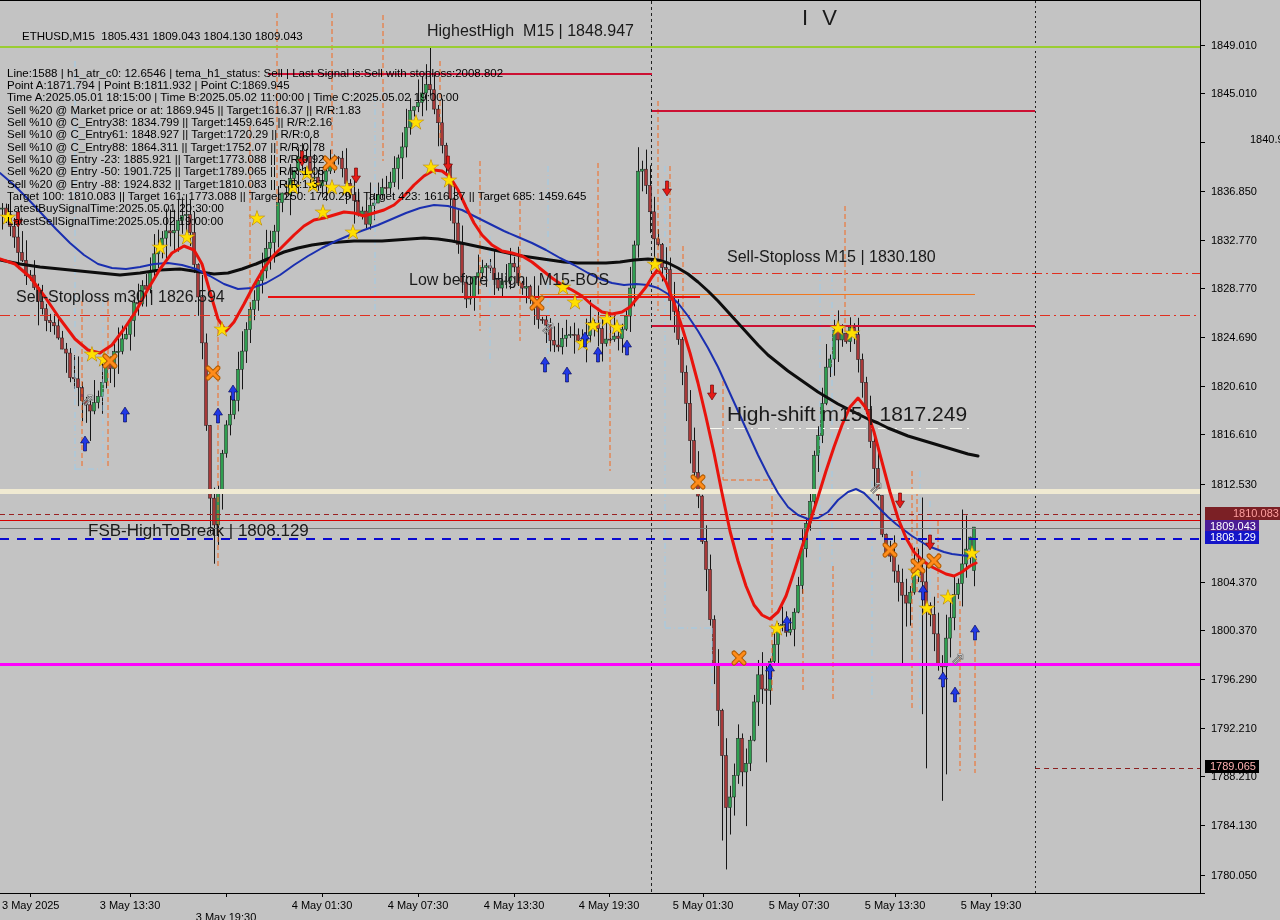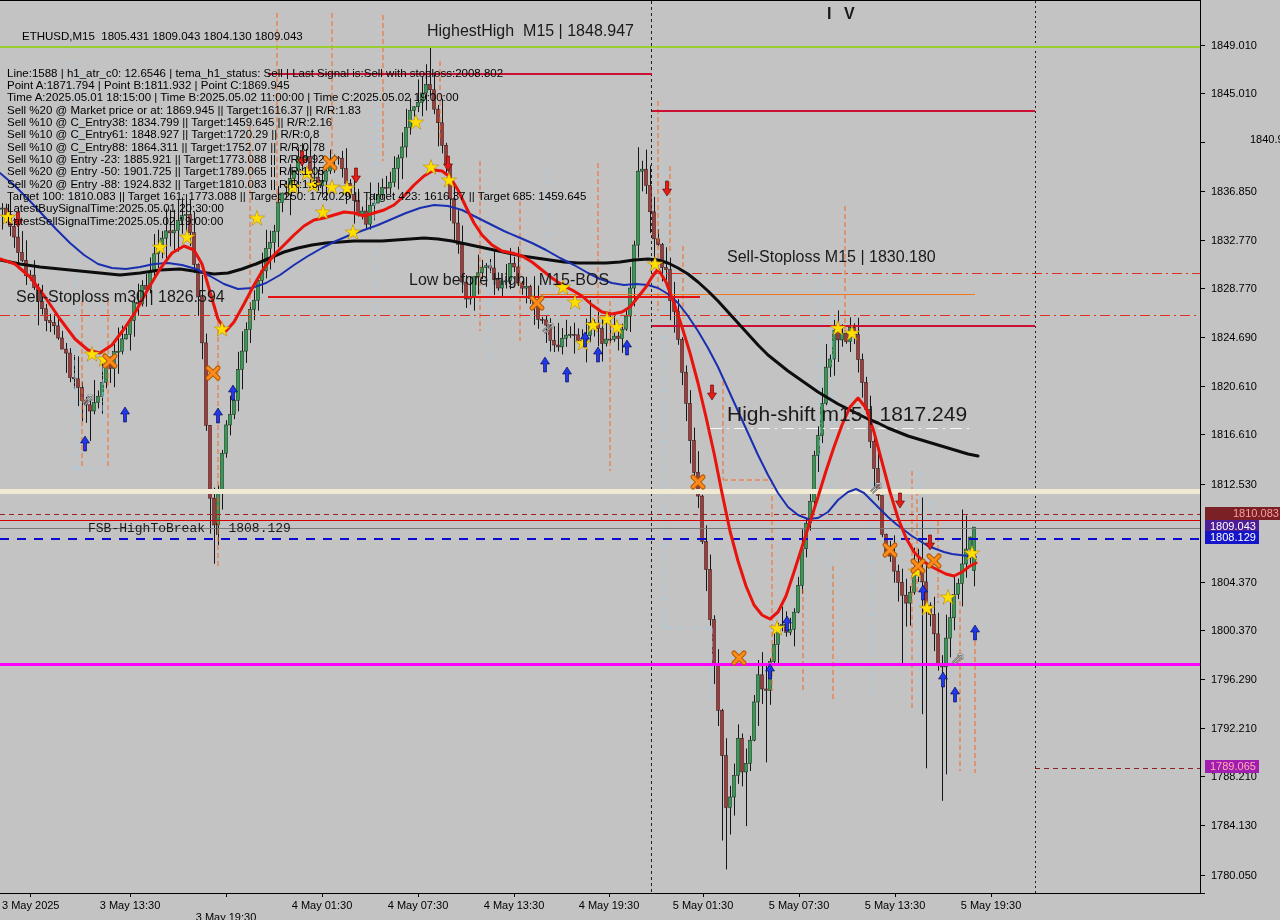--- a/index.html
+++ b/index.html
@@ -676,26 +676,26 @@
   </div>
   <div id="plot-border-right"></div>
   <div id="plot-border-bottom"></div>
 
   <div id="info-block">
     <div id="symbol-line">ETHUSD,M15  1805.431 1809.043 1804.130 1809.043</div>
     <div id="info-lines"><div>Line:1588 | h1_atr_c0: 12.6546 | tema_h1_status: Sell | Last Signal is:Sell with stoploss:2008.802</div><div>Point A:1871.794 | Point B:1811.932 | Point C:1869.945</div><div>Time A:2025.05.01 18:15:00 | Time B:2025.05.02 11:00:00 | Time C:2025.05.02 19:00:00</div><div>Sell %20 @ Market price or at: 1869.945 || Target:1616.37 || R/R:1.83</div><div>Sell %10 @ C_Entry38: 1834.799 || Target:1459.645 || R/R:2.16</div><div>Sell %10 @ C_Entry61: 1848.927 || Target:1720.29 || R/R:0.8</div><div>Sell %10 @ C_Entry88: 1864.311 || Target:1752.07 || R/R:0.78</div><div>Sell %10 @ Entry -23: 1885.921 || Target:1773.088 || R/R:0.92</div><div>Sell %20 @ Entry -50: 1901.725 || Target:1789.065 || R/R:1.05</div><div>Sell %20 @ Entry -88: 1924.832 || Target:1810.083 || R/R:1.37</div><div>Target 100: 1810.083 || Target 161: 1773.088 || Target 250: 1720.29 || Target 423: 1616.37 || Target 685: 1459.645</div><div>LatestBuySignalTime:2025.05.01 20:30:00</div><div>LatestSellSignalTime:2025.05.02 19:00:00</div></div>
   </div>
 
   <div class="annot" style="left:427px;top:22px;font-size:16px;">HighestHigh  M15 | 1848.947</div>
-  <div class="annot" style="left:827px;top:5px;font-size:16px;letter-spacing:4px;font-weight:bold;">I V</div>
+  <div class="annot" style="left:802px;top:5px;font-size:22px;letter-spacing:4px;">I V</div>
   <div class="annot" style="left:727px;top:248px;font-size:16px;">Sell-Stoploss M15 | 1830.180</div>
   <div class="annot" style="left:16px;top:288px;font-size:16px;">Sell-Stoploss m30 | 1826.594</div>
   <div class="annot" style="left:409px;top:271px;font-size:16px;">Low before High   M15-BOS</div>
   <div class="annot" style="left:727px;top:402px;font-size:21px;">High-shift m15 | 1817.249</div>
-  <div class="annot" style="left:88px;top:521px;font-size:13px;font-family:Liberation Mono, monospace;">FSB-HighToBreak | 1808.129</div>
+  <div class="annot" style="left:88px;top:521px;font-size:17px;">FSB-HighToBreak | 1808.129</div>
 
   <div id="price-axis">
       <div class="ptick" style="top: 44.5px;"></div>
       <div class="plabel" style="top: 38.5px;">1849.010</div>
       <div class="ptick" style="top: 92.648px;"></div>
       <div class="plabel" style="top: 86.648px;">1845.010</div>
       <div class="ptick" style="top: 141.759px;"></div>
       <div class="plabel" style="top: 133px; margin-left: 39px;">1840.930</div>
       <div class="ptick" style="top: 190.87px;"></div>
       <div class="plabel" style="top: 184.87px;">1836.850</div>
@@ -721,21 +721,21 @@
       <div class="plabel" style="top: 722.202px;">1792.210</div>
       <div class="ptick" style="top: 776.35px;"></div>
       <div class="plabel" style="top: 770.35px;">1788.210</div>
       <div class="ptick" style="top: 825.461px;"></div>
       <div class="plabel" style="top: 819.461px;">1784.130</div>
       <div class="ptick" style="top: 874.572px;"></div>
       <div class="plabel" style="top: 868.572px;">1780.050</div>
       <div class="pbadge" style="top: 507.064px; background: rgb(123, 32, 37); color: rgb(255, 159, 159); padding-left: 28px;">1810.083</div>
       <div class="pbadge" style="top: 519.583px; background: #4c1d95; color: rgb(255, 255, 255);">1809.043</div>
       <div class="pbadge" style="top: 530.585px; background: rgb(20, 20, 200); color: rgb(255, 255, 255);">1808.129</div>
-      <div class="pbadge" style="top: 760.058px; background: #a21caf; color: rgb(255, 176, 176);">1789.065</div>
+      <div class="pbadge" style="top: 760.058px; background: #000000; color: rgb(255, 176, 176);">1789.065</div>
     </div>
   <div id="time-axis">
       <div class="ttick" style="left: 30px;"></div>
       <div class="tlabel first" style="left: 2px;">3 May 2025</div>
       <div class="ttick" style="left: 130px;"></div>
       <div class="tlabel" style="left: 130px;">3 May 13:30</div>
       <div class="ttick" style="left: 226px;"></div>
       <div class="tlabel" style="left: 226px; margin-top: 12px;">3 May 19:30</div>
       <div class="ttick" style="left: 322px;"></div>
       <div class="tlabel" style="left: 322px;">4 May 01:30</div>

